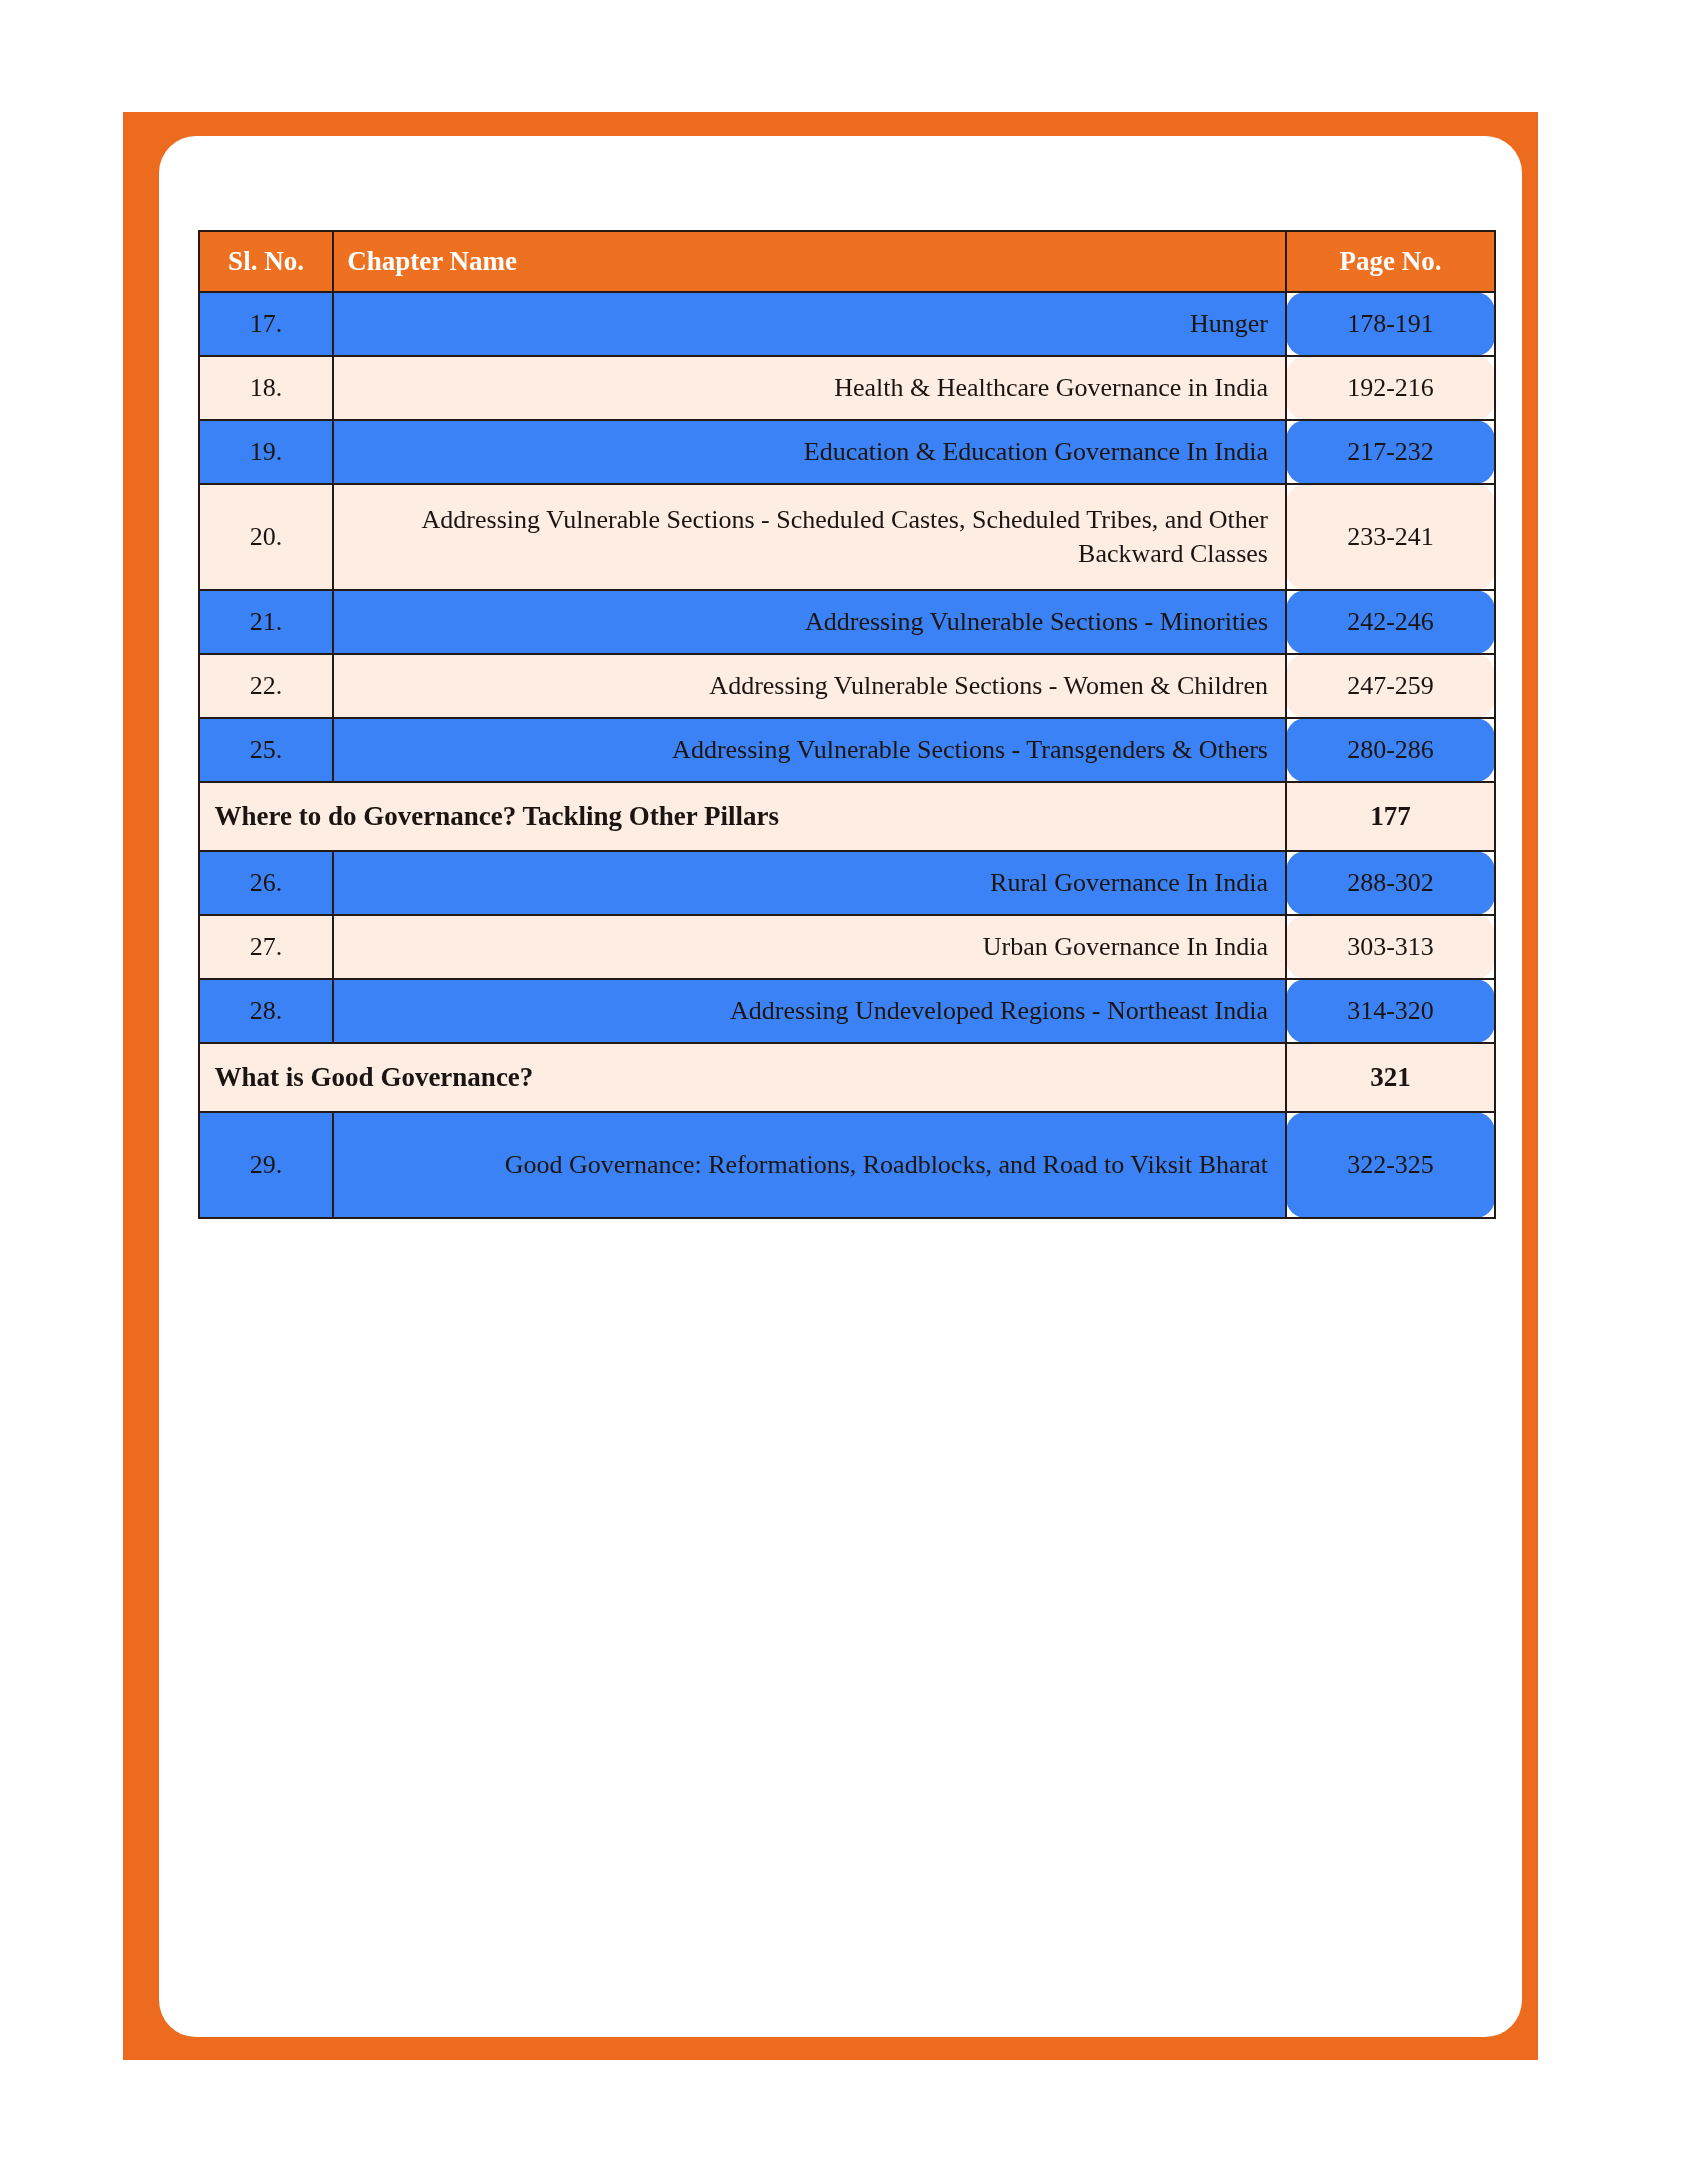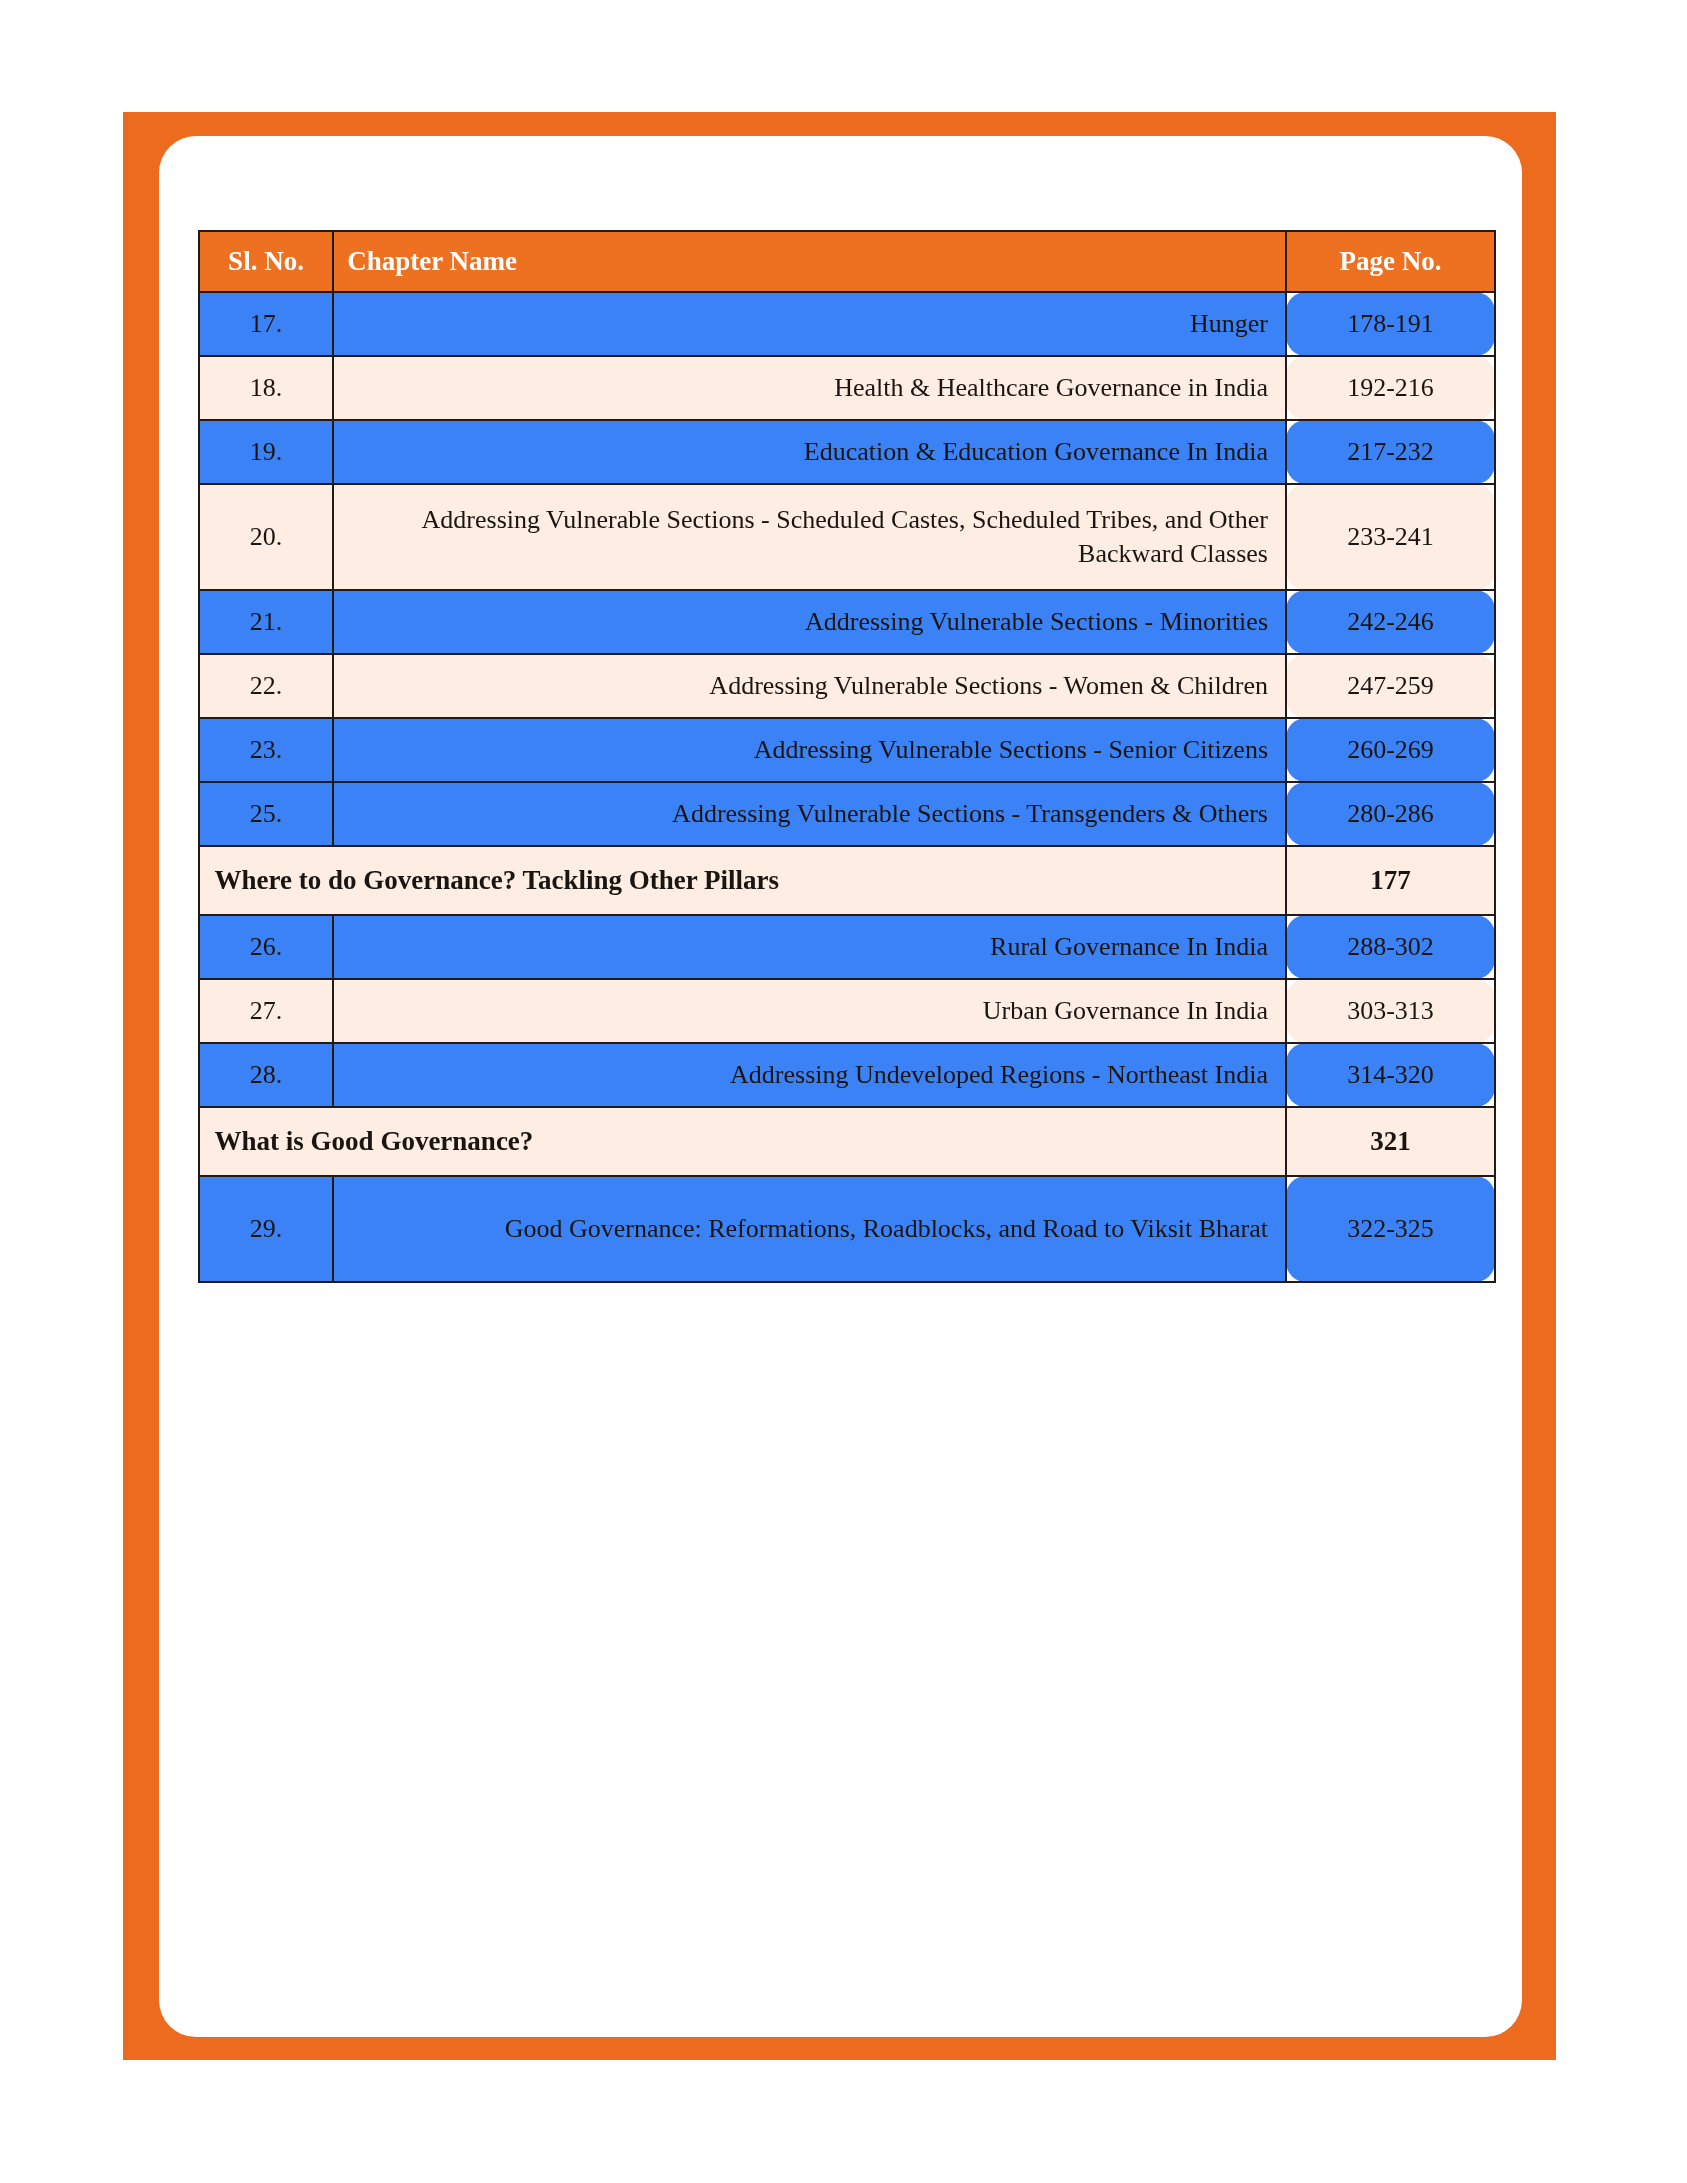--- a/index.html
+++ b/index.html
@@ -11,21 +11,21 @@
     width: 1687px;
     height: 2183px;
     font-family: "Liberation Serif", "DejaVu Serif", serif;
     -webkit-font-smoothing: antialiased;
   }
 
   
   #page {
     position: absolute;
     left: 0; top: 0;
-    width: 1687px;
+    width: 1538px;
     height: 2183px;
     background: #ffffff;
     overflow: hidden;
   }
 
   #frame-outer {
     position: absolute;
     left: 123px;
     top: 112px;
     width: 1433px;
@@ -179,25 +179,20 @@
             <td class="cell-sl">21.</td>
             <td class="cell-name">Addressing Vulnerable Sections - Minorities</td>
             <td class="cell-page">242-246</td>
           </tr>
           <tr class="shade-light h-single">
             <td class="cell-sl">22.</td>
             <td class="cell-name">Addressing Vulnerable Sections - Women &amp; Children</td>
             <td class="cell-page">247-259</td>
           </tr>
           <tr class="shade-dark h-single">
-            <td class="cell-sl">23.</td>
-            <td class="cell-name">Addressing Vulnerable Sections - Senior Citizens</td>
-            <td class="cell-page">260-269</td>
-          </tr>
-          <tr class="shade-dark h-single">
             <td class="cell-sl">25.</td>
             <td class="cell-name">Addressing Vulnerable Sections - Transgenders &amp; Others</td>
             <td class="cell-page">280-286</td>
           </tr>
           <tr class="shade-light h-single section-row">
             <td class="cell-section" colspan="2">Where to do Governance? Tackling Other Pillars</td>
             <td class="cell-section-page">177</td>
           </tr>
           <tr class="shade-dark h-single">
             <td class="cell-sl">26.</td>

